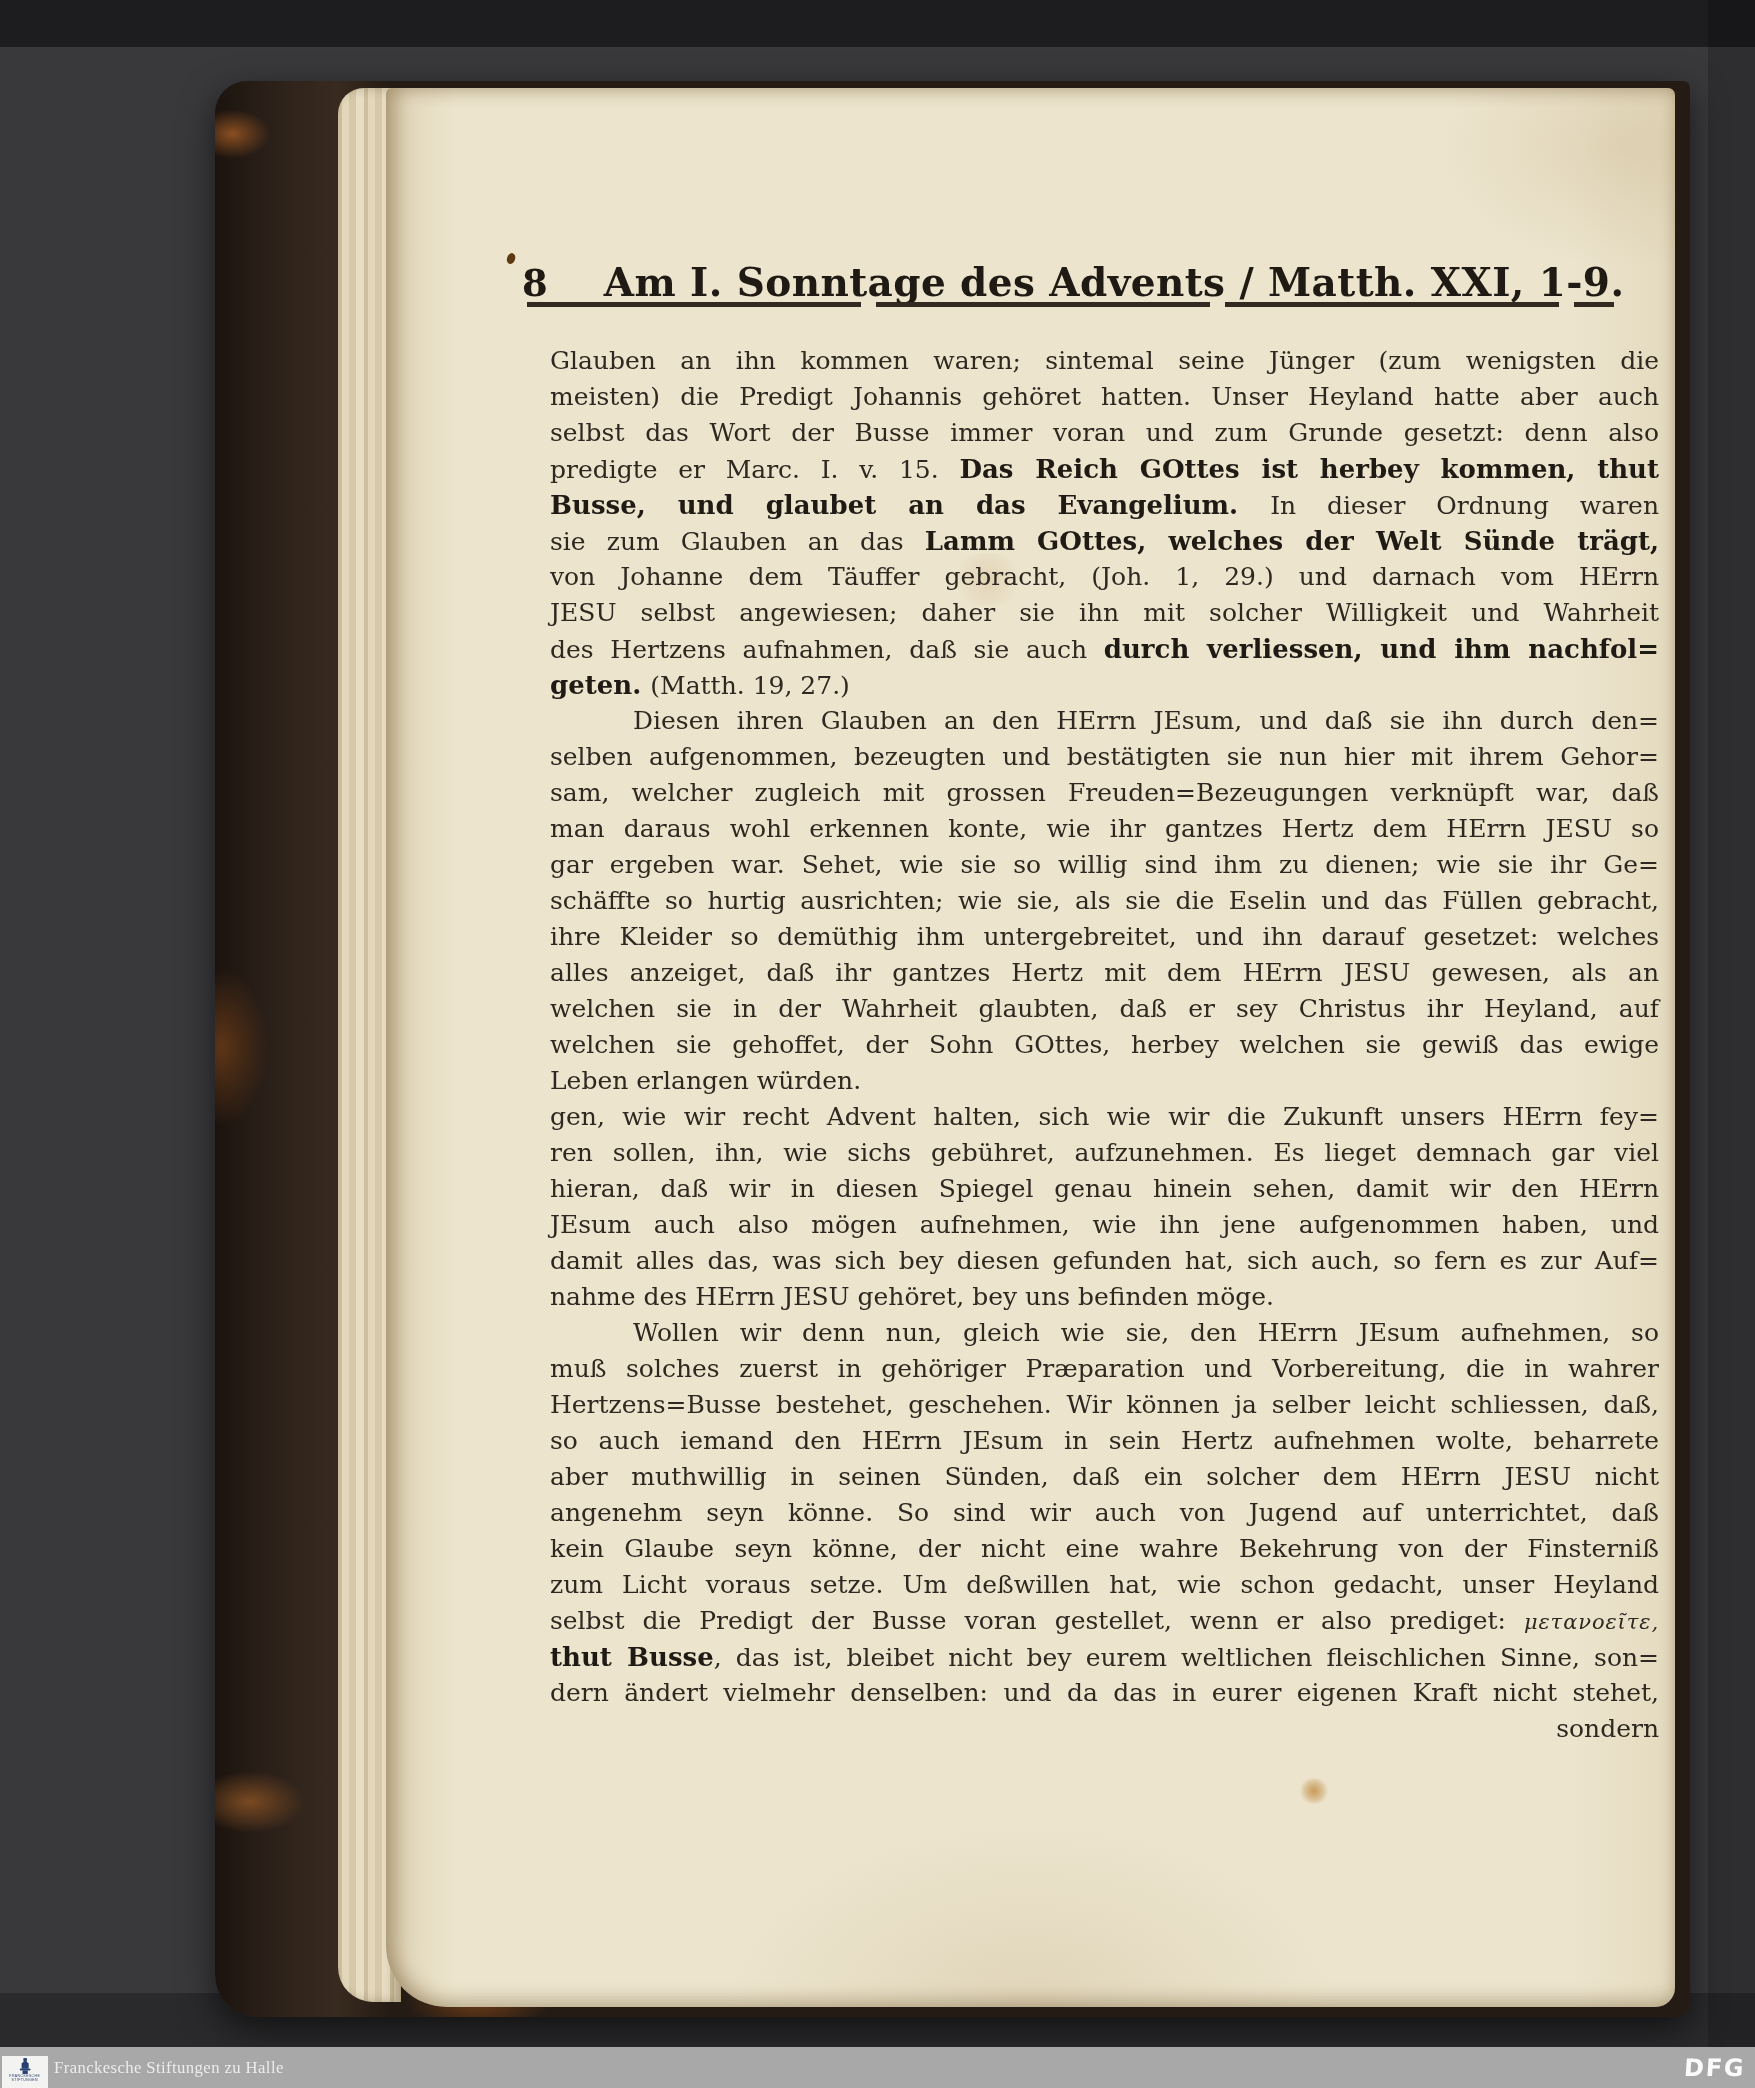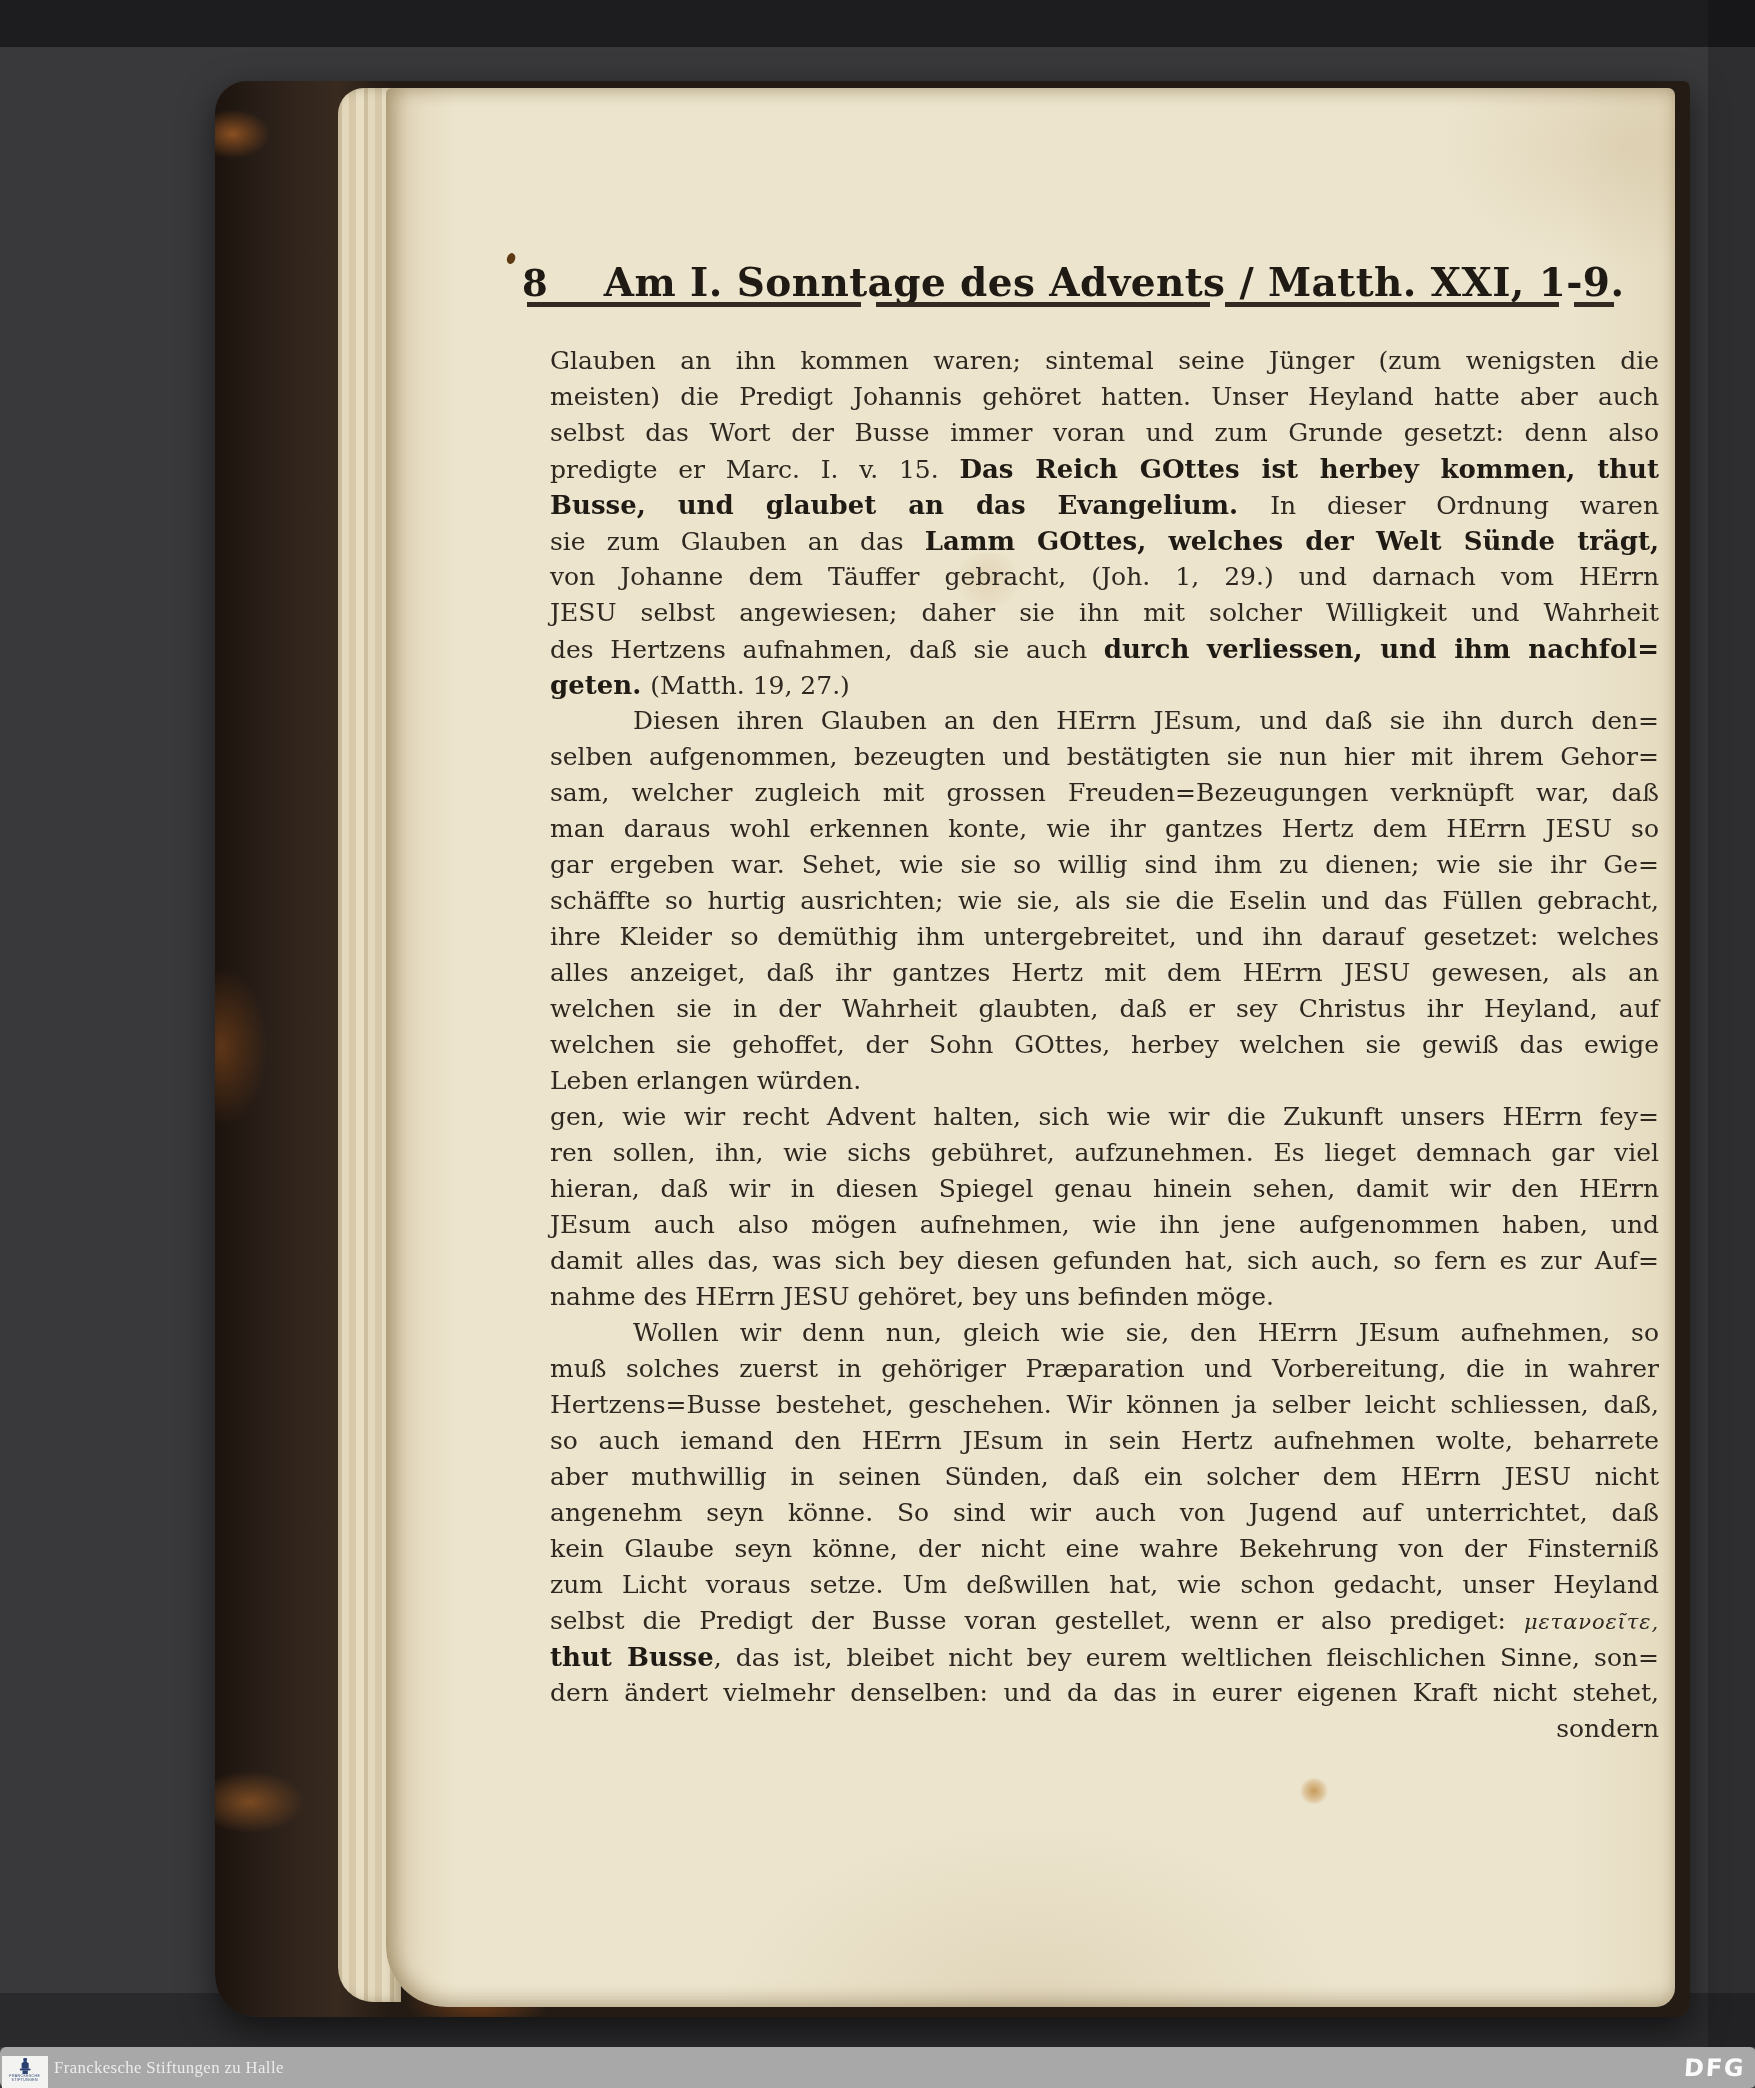--- a/index.html
+++ b/index.html
@@ -60,21 +60,21 @@
   .body-text{position:absolute;left:522px;top:343px;width:1109px;color:var(--ink);margin-left:28px;}
   .line{height:36px;line-height:36px;font-size:25px;white-space:nowrap;
         text-align:justify;text-align-last:justify;box-sizing:border-box;}
   .line.ind{padding-left:83px;}
   .line.noj{text-align-last:left;}
   .line.catch{text-align-last:right;}
   .em{font-weight:bold;font-size:26px;color:var(--ink-bold);}
   .gr{font-style:italic;font-size:21px;letter-spacing:0.9px;}
 
   
-  .footer-bar{position:absolute;left:0;top:2047px;width:1756px;height:41px;background:var(--bar);border-radius:6px;}
+  .footer-bar{position:absolute;left:0;top:2047px;width:1756px;height:41px;background:var(--bar);}
   .logo-box{position:absolute;left:1.8px;top:8.8px;width:46px;height:32px;background:var(--white);
         display:flex;flex-direction:column;align-items:center;justify-content:flex-start;padding-top:1.8px;box-sizing:border-box;}
   .logo-t1,.logo-t2{font-family:"Liberation Sans",sans-serif;font-size:3.5px;line-height:4.4px;
         color:var(--logo-blue);letter-spacing:0.4px;}
   .inst{position:absolute;left:54px;top:0;height:41px;display:flex;align-items:center;
         font-family:"Liberation Serif",serif;font-size:16.7px;color:#ececec;letter-spacing:0.4px;}
   .dfg{position:absolute;right:10.5px;top:0;height:41px;display:flex;align-items:center;
         font-family:"DejaVu Sans",sans-serif;font-size:24px;font-weight:bold;color:#fbfbfb;
         letter-spacing:1.8px;transform:skewX(-4deg);}
 </style>

